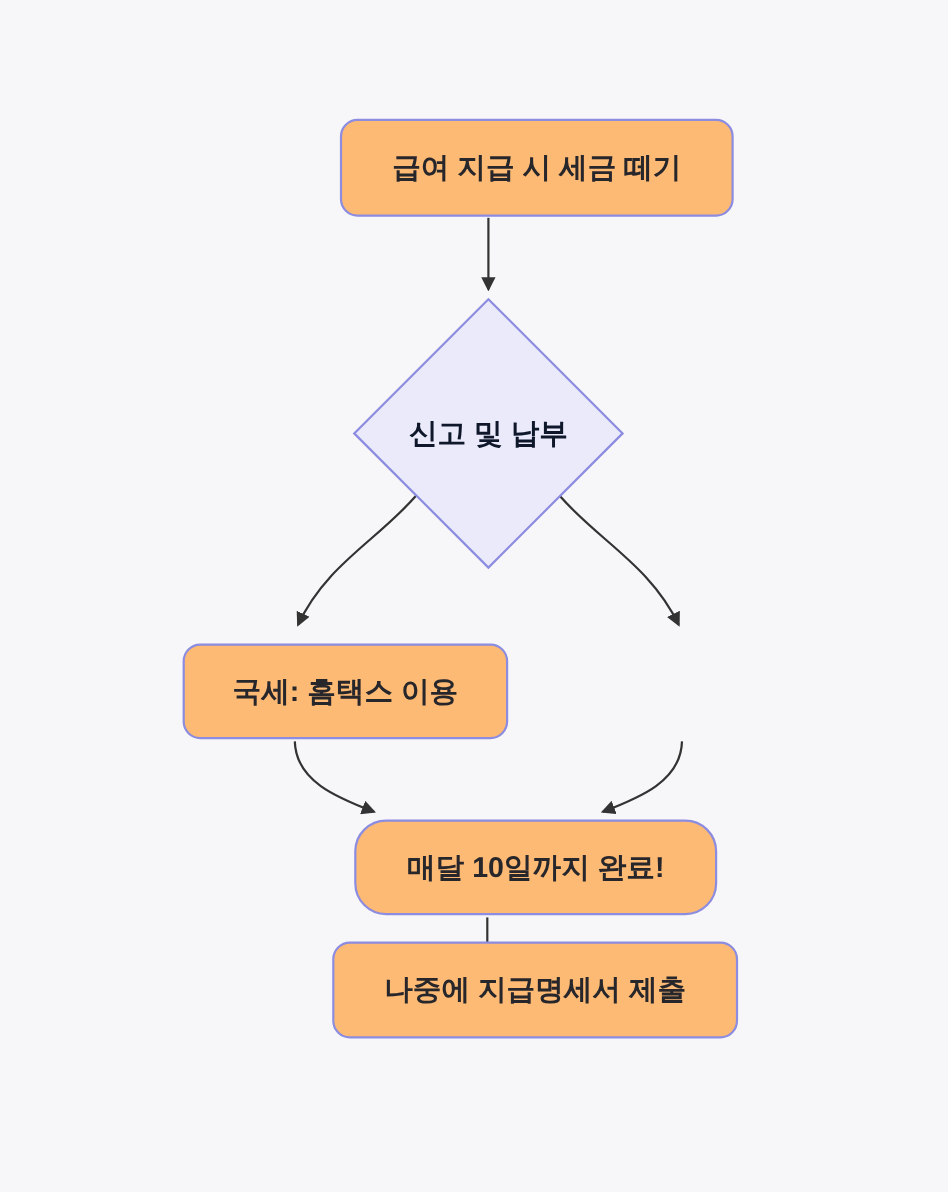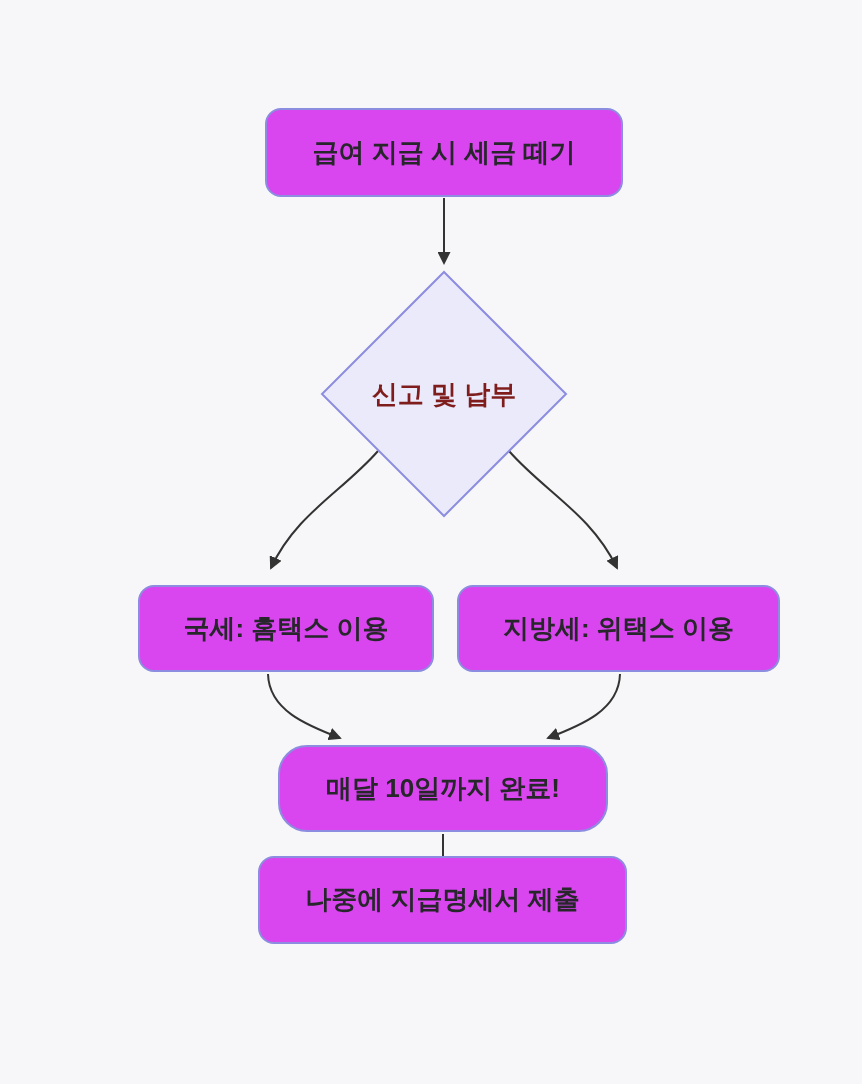--- a/index.html
+++ b/index.html
@@ -26,41 +26,42 @@
     stroke-width: 2;
   }
   .diamond-shape {
     fill: #eaeafb;
     stroke: #8c8ce0;
     stroke-width: 2;
   }
   .node {
     position: absolute;
     box-sizing: border-box;
-    background: #d946ef;
+    background: #fdba74;
     border: 2px solid #8c8ce0;
     border-radius: 16px;
     display: flex;
     align-items: center;
     justify-content: center;
     font-weight: 700;
     font-size: 26px;
     color: #26262b;
     text-align: center;
     line-height: 1.2;
     white-space: nowrap;
+    margin-left: 44px;
   }
   .diamond-label {
     position: absolute;
     display: flex;
     align-items: center;
     justify-content: center;
     font-weight: 700;
     font-size: 26px;
-    color: #7f1d1d;
+    color: #0f172a;
     text-align: center;
     pointer-events: none;
   }
 </style>
 </head>
 <body>
 
 <div class="canvas">
 
   <svg class="edge-layer" width="862" height="1084" viewBox="0 0 862 1084">
@@ -86,27 +87,24 @@
   </svg>
 
   <div class="node" style="left:265px; top:108px; width:358px; height:89px;">
     <span>급여 지급 시 세금 떼기</span>
   </div>
 
   <div class="diamond-label" style="left:322px; top:272px; width:244px; height:244px;">
     <span>신고 및 납부</span>
   </div>
 
-  <div class="node" style="left:138px; top:585px; width:296px; height:87px;">
+  <div class="node" style="left:122px; top:585px; width:296px; height:87px;">
     <span>국세: 홈택스 이용</span>
   </div>
 
-  <div class="node" style="left:457px; top:585px; width:323px; height:87px;">
-    <span>지방세: 위택스 이용</span>
-  </div>
 
   <div class="node" style="left:278px; top:745px; width:330px; height:87px;border-radius:29px;">
     <span>매달 10일까지 완료!</span>
   </div>
 
   <div class="node" style="left:258px; top:856px; width:369px; height:88px;">
     <span>나중에 지급명세서 제출</span>
   </div>
 
 </div>

